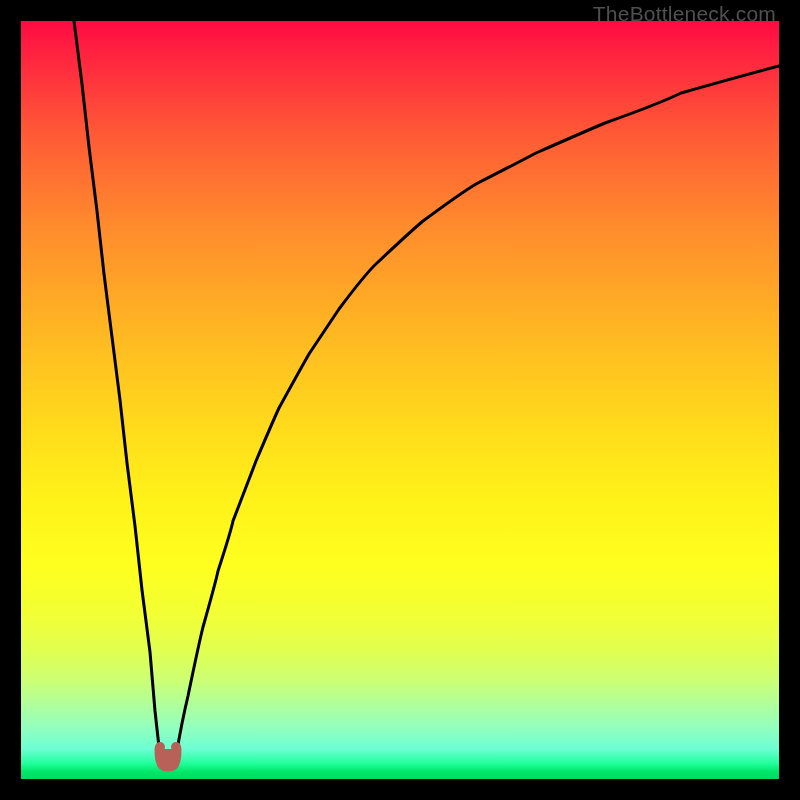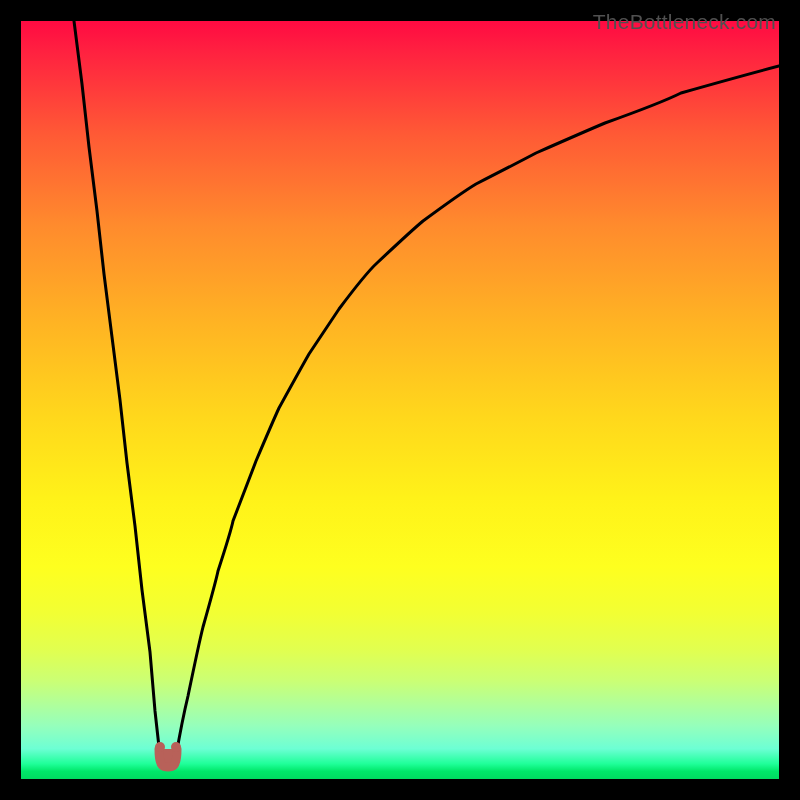--- a/index.html
+++ b/index.html
@@ -53,21 +53,21 @@
     position: absolute;
     inset: 0;
   }
   .marker {
     position: absolute;
     fill: #b86159;
     stroke: #b86159;
   }
   .attribution {
     position: absolute;
-    top: 10px;
+    top: 2px;
     right: 24px;
     color: #505050;
     font-size: 21px;
     letter-spacing: 0.2px;
     user-select: none;
   }
 </style>
 </head>
 <body>
 

